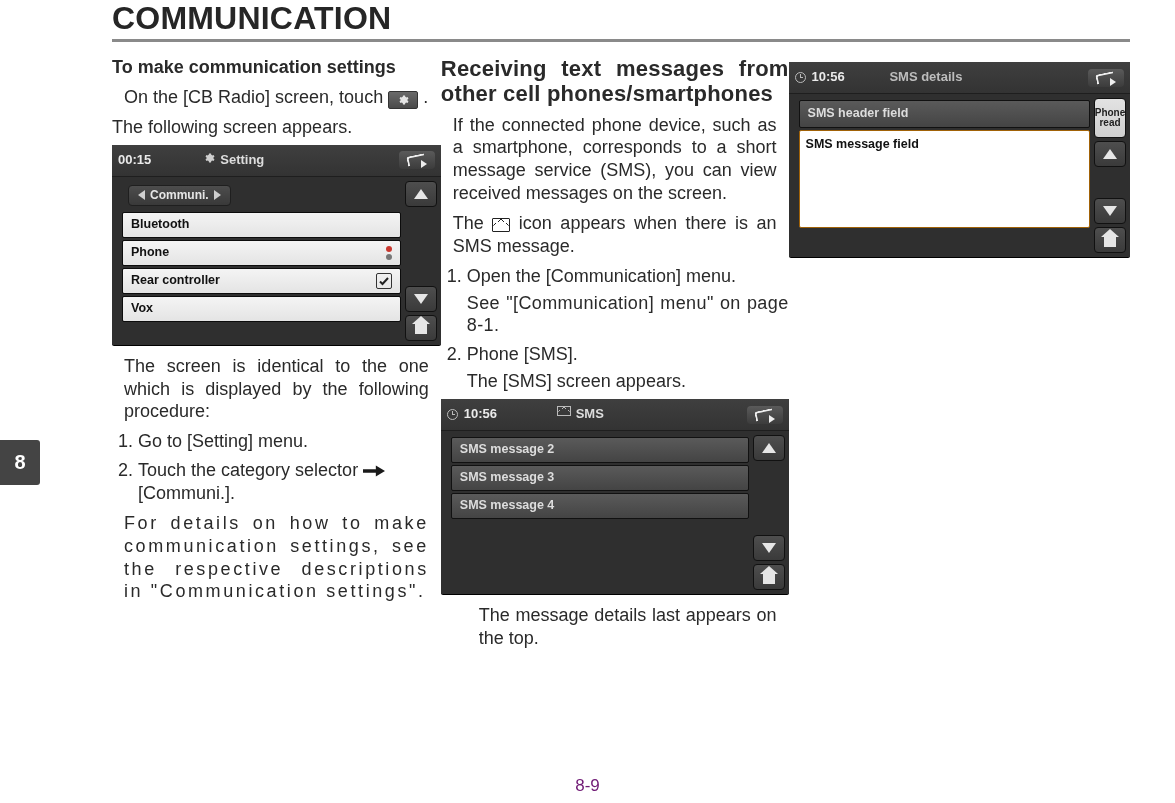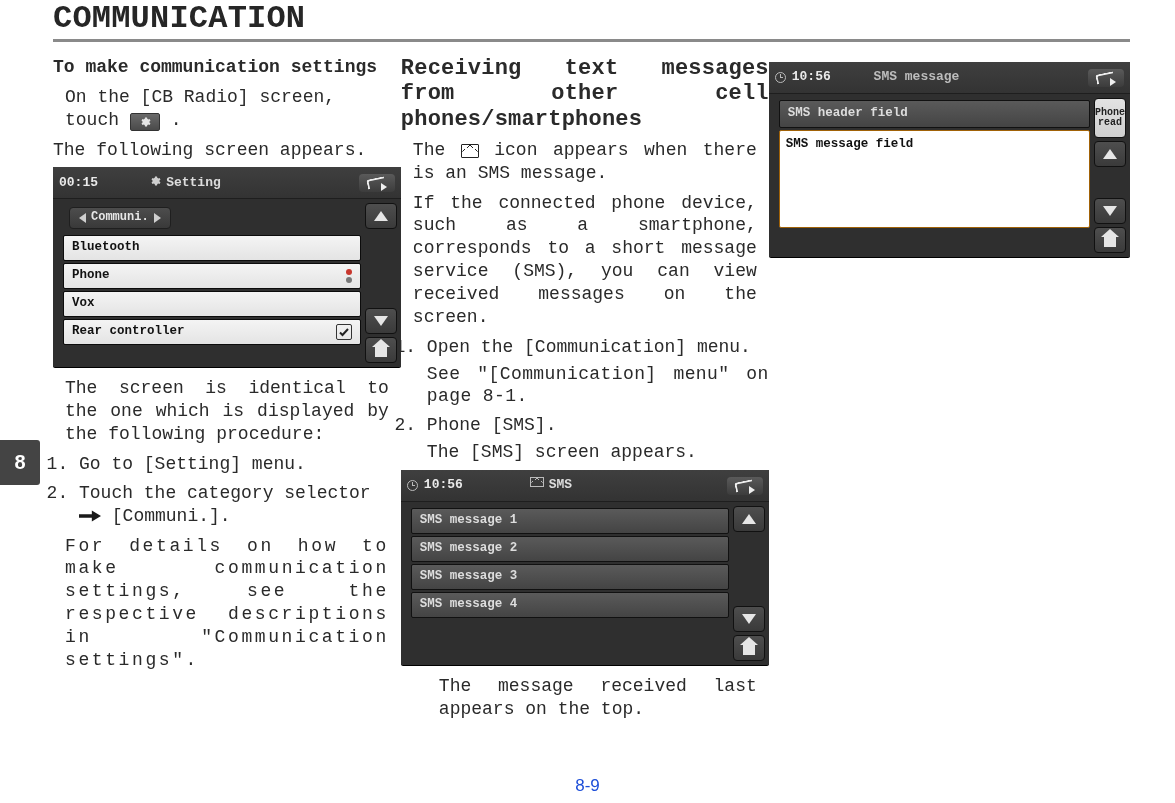--- a/index.html
+++ b/index.html
@@ -8,22 +8,21 @@
     padding: 0;
     width: 1175px;
     height: 803px;
     background: #fff;
     font-family: Arial, Helvetica, sans-serif;
     color: #2a2a2a;
     position: relative;
     overflow: hidden;
   }
   .page {
-    padding: 0 45px 0 53px;
-    font-family: Liberation Mono, monospace;
+    padding: 0 45px 0 112px;
   }
   .title {
     font-size: 32px;
     font-weight: 700;
     margin: 0 0 2px 0;
     letter-spacing: 0.2px;
     color: #262626;
   }
   .rule {
     height: 3px;
@@ -207,21 +206,21 @@
 
   .side-tab {
     position:absolute; left:0; top:440px;
     width:40px;height:45px;background:#444;color:#fff;
     display:flex;align-items:center;justify-content:center;
     font-size:20px;font-weight:700;border-radius:0 3px 3px 0;
   }
 
   .footer {
     position:absolute; left:0; right:0; bottom:7px;
-    text-align:center; font-size:17px; color:#1d4ed8;
+    text-align:center; font-size:17px; color:#701a75;
   }
 </style>
 </head>
 <body>
 
 <div class="side-tab">8</div>
 
 <div class="page">
   <h1 class="title">COMMUNICATION</h1>
   <div class="rule"></div>
@@ -263,30 +262,30 @@
               <span>Bluetooth</span>
             </div>
           <div class="listrow">
             <span>Phone</span>
             <span class="dots">
                 <span class="dot on"></span>
                 <span class="dot"></span>
               </span>
           </div>
           <div class="listrow">
-              <span>Vox</span>
-            </div>
-          <div class="listrow">
             <span>Rear controller</span>
             <span class="check">
                 <svg viewBox="0 0 24 24" fill="none" stroke="#222" stroke-width="4">
                   <polyline points="4 13 9 18 20 6"></polyline>
                 </svg>
               </span>
           </div>
+          <div class="listrow">
+              <span>Vox</span>
+            </div>
           <div class="side">
             <div class="sqbtn">
                 <span class="tri-up"></span>
               </div>
             <div style="flex:1"></div>
             <div class="sqbtn">
                 <span class="tri-down"></span>
               </div>
             <div class="sqbtn">
                 <span class="home"></span>
@@ -308,26 +307,26 @@
             </span>
             <span> [Communi.].</span>
           </span>
         </li>
       </ol>
       <div class="block just tracking-l">For details on how to make communication settings, see the respective descriptions in "Communication settings".</div>
     </div>
 
     <div class="col c2">
       <div class="headline just">Receiving text messages from other cell phones/smart­phones</div>
+      <div class="block just">If the connected phone device, such as a smartphone, corresponds to a short message service (SMS), you can view received messages on the screen.</div>
       <div class="block just">
         <span>The </span>
         <span class="iconbox envelope"></span>
         <span> icon appears when there is an SMS message.</span>
       </div>
-      <div class="block just">If the connected phone device, such as a smartphone, corresponds to a short message service (SMS), you can view received messages on the screen.</div>
       <ol class="ol">
         <li>
           <span class="body">Open the [Communication] menu.</span>
           <div class="after just tracking-s">See "[Communication] menu" on page 8-1.</div>
         </li>
         <li>
           <span class="body">Phone [SMS].</span>
           <div class="after">The [SMS] screen appears.</div>
         </li>
       </ol>
@@ -338,23 +337,20 @@
           <span style="font-weight:700">10:56</span>
           <span class="center">
             <span class="env-mini"></span>
             <span style="font-weight:700">SMS</span>
           </span>
           <span class="spacer"></span>
           <span class="backbtn"></span>
         </div>
         <div class="body greylist">
           <div class="listrow">
-              <span>SMS message 1</span>
-            </div>
-          <div class="listrow">
               <span>SMS message 2</span>
             </div>
           <div class="listrow">
               <span>SMS message 3</span>
             </div>
           <div class="listrow">
               <span>SMS message 4</span>
             </div>
           <div class="side">
             <div class="sqbtn">
@@ -364,31 +360,31 @@
             <div class="sqbtn">
                 <span class="tri-down"></span>
               </div>
             <div class="sqbtn">
                 <span class="home"></span>
               </div>
           </div>
         </div>
       </div>
 
-      <div class="block just" style="padding-left:26px">The message received last appears on the top.</div>
+      <div class="block just" style="padding-left:26px">The message details last appears on the top.</div>
     </div>
 
     <div class="col c3">
 
       <div class="shot" style="height:195px">
         <div class="topbar">
           <span class="clockicon"></span>
           <span style="font-weight:700">10:56</span>
           <span class="center">
-            <span class="title-weak">SMS message</span>
+            <span class="title-weak">SMS details</span>
           </span>
           <span class="spacer"></span>
           <span class="backbtn"></span>
         </div>
         <div class="body">
           <div class="greyblock">SMS header field</div>
           <div class="whiteblock" style="min-height:98px">SMS message field</div>
           <div class="side">
             <div class="sqbtn light tall">
               <span class="txt">Phone</span>

